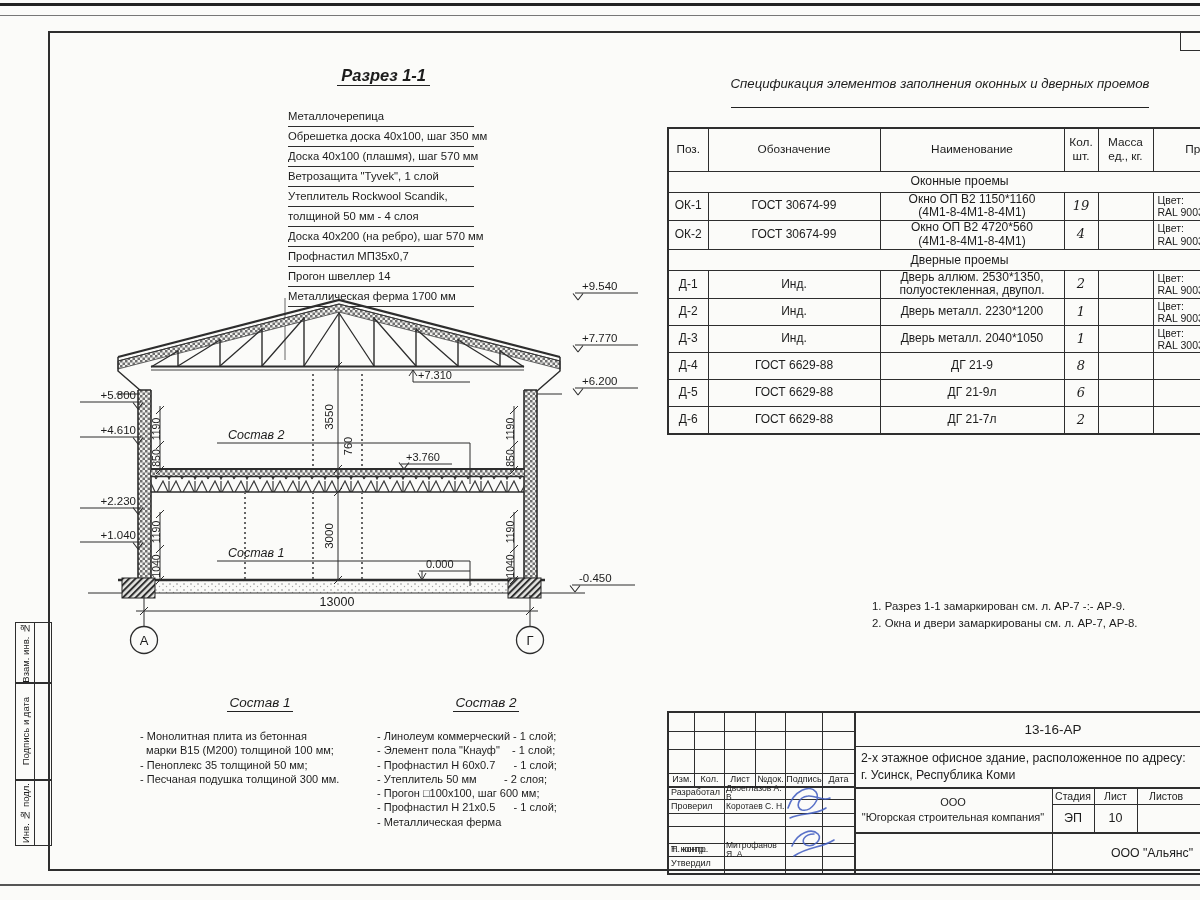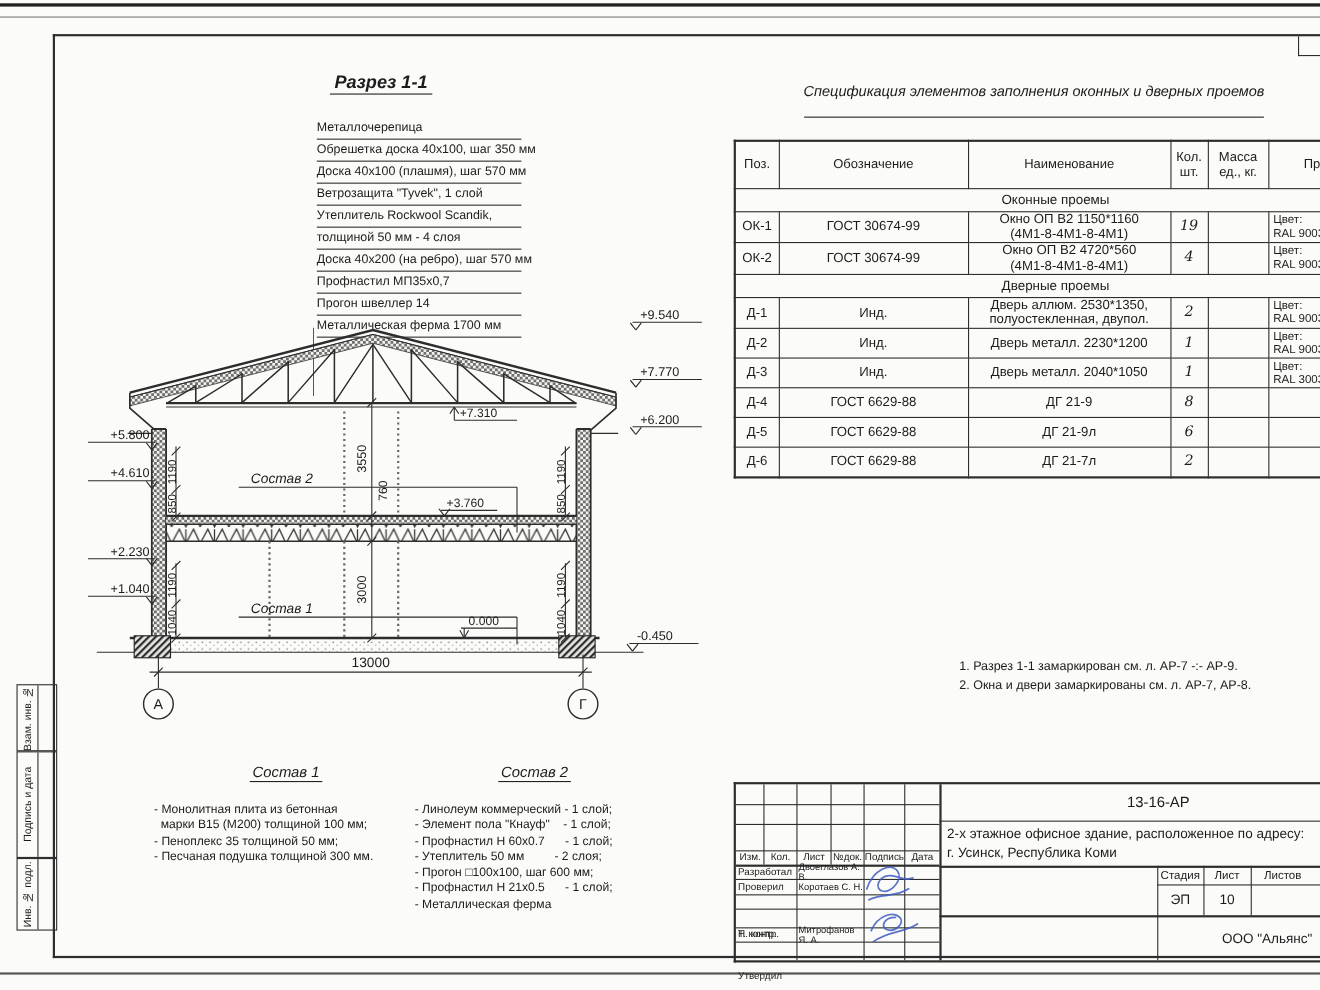--- a/index.html
+++ b/index.html
@@ -1,21 +1,21 @@
 <!DOCTYPE html>
 <html><head>
 <meta charset="utf-8">
 <style>
   html,body{margin:0;padding:0;background:#e8e8e6;}
   .sheet{position:relative;width:1200px;height:900px;background:#fbfbf9;overflow:hidden;
          font-family:"Liberation Sans",sans-serif;color:#1c1c1c;}
   .abs{position:absolute;}
   .ln{position:absolute;background:#2e2e2e;}
   
-  .sec-title{position:absolute;left:300px;top:66px;width:130px;text-align:left;}
+  .sec-title{position:absolute;left:300px;top:66px;width:130px;text-align:right;}
   .sec-title span{font-style:italic;font-weight:600;font-size:16.5px;border-bottom:1.4px solid #222;padding:0 4px 1px;}
   .spec-title{position:absolute;left:700px;top:74px;width:480px;text-align:center;}
   .spec-title span{font-style:italic;font-size:13.2px;border-bottom:1.2px solid #222;padding-bottom:16px;}
   
   .rooflist{position:absolute;left:288px;top:107px;width:186px;}
   .rooflist .it{height:19px;border-bottom:1.3px solid #2e2e2e;font-size:11.3px;line-height:18px;white-space:nowrap;overflow:visible;}
   .rooflist .it:first-child{border-bottom:1.3px solid #2e2e2e;}
   
   .secsvg{position:absolute;left:60px;top:268px;width:625px;height:400px;}
   
@@ -378,25 +378,27 @@
     <div class="lbl" style="left:117px;top:60px;width:36px;height:13px;justify-content:center;">Подпись</div>
     <div class="lbl" style="left:154px;top:60px;width:31px;height:13px;justify-content:center;">Дата</div>
 
     <div class="lbl" style="left:2px;top:73px;width:53px;height:13px;">Разработал</div>
     <div class="lbl" style="left:57px;top:73px;width:59px;height:13px;font-size:8.5px;">Двоеглазов А. В.</div>
     <div class="lbl" style="left:2px;top:86px;width:53px;height:14px;">Проверил</div>
     <div class="lbl" style="left:57px;top:86px;width:59px;height:14px;font-size:8.5px;">Коротаев С. Н.</div>
     <div class="lbl" style="left:2px;top:100px;width:53px;height:13px;margin-top:30px;">Т. контр.</div>
     <div class="lbl" style="left:2px;top:130px;width:53px;height:13px;">Н. контр.</div>
     <div class="lbl" style="left:57px;top:130px;width:59px;height:13px;font-size:8.5px;">Митрофанов Я. А.</div>
-    <div class="lbl" style="left:2px;top:143px;width:53px;height:15px;margin-top:24px;">Утвердил</div>
+    <div class="lbl" style="left:2px;top:143px;width:53px;height:15px;">Утвердил</div>
 
     <div class="cell" style="left:185px;top:0;width:398px;height:33px;font-size:13.5px;">13-16-АР</div>
     <div class="cell" style="left:192px;top:36px;width:385px;height:36px;justify-content:flex-start;text-align:left;font-size:12.3px;line-height:1.4;white-space:pre-line;">2-х этажное офисное здание, расположенное по адресу:
 г. Усинск, Республика Коми</div>
+    <div class="cell" style="left:185px;top:76px;width:198px;height:42px;font-size:11px;line-height:1.35;white-space:pre-line;">ООО
+"Югорская строительная компания"</div>
     <div class="cell" style="left:383px;top:74px;width:42px;height:17px;font-size:10.5px;">Стадия</div>
     <div class="cell" style="left:425px;top:74px;width:43px;height:17px;font-size:10.5px;">Лист</div>
     <div class="cell" style="left:468px;top:74px;width:115px;height:17px;font-size:10.5px;justify-content:flex-start;padding-left:12px;">Листов</div>
     <div class="cell" style="left:383px;top:91px;width:42px;height:28px;font-size:12.5px;">ЭП</div>
     <div class="cell" style="left:425px;top:91px;width:43px;height:28px;font-size:12.5px;">10</div>
     <div class="cell" style="left:468px;top:91px;width:115px;height:28px;font-size:12.5px;"></div>
     <div class="cell" style="left:383px;top:119px;width:200px;height:41px;font-size:12.3px;">ООО "Альянс"</div>
   </div>
 
   <svg class="sig-svg" viewBox="0 0 58 88">

